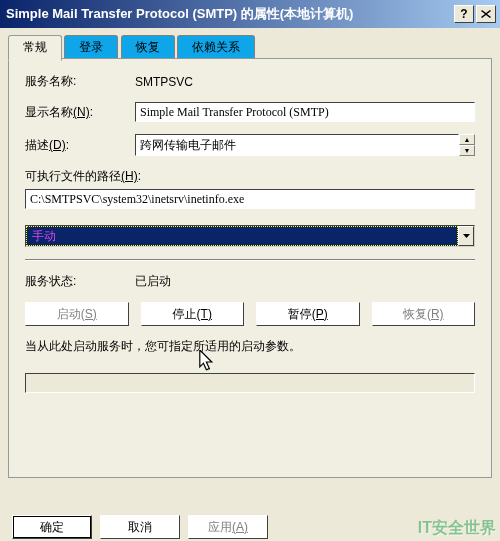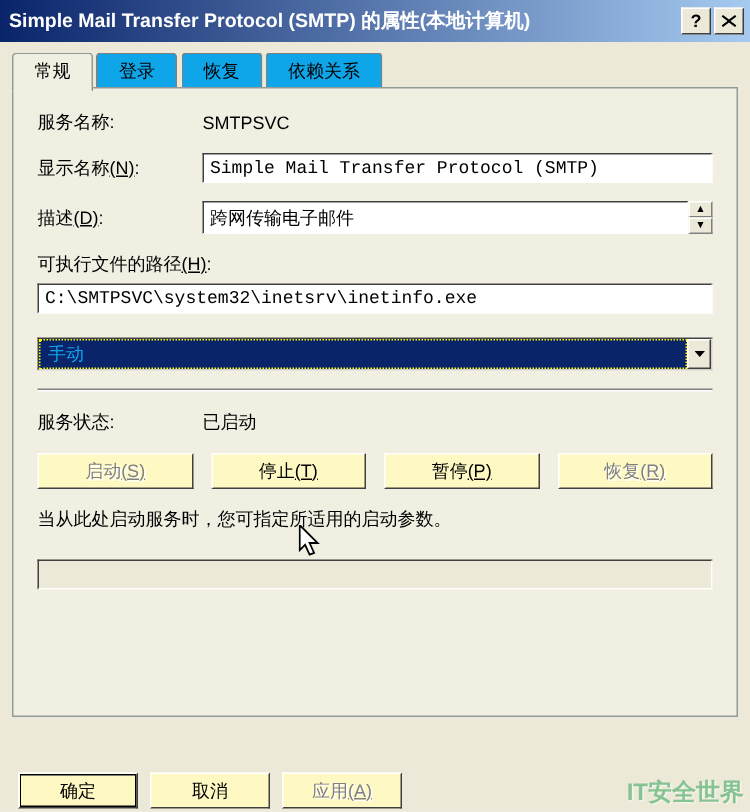--- a/index.html
+++ b/index.html
@@ -64,21 +64,21 @@
     position:relative;
   }
   .row { display:flex; align-items:center; margin-bottom:12px; }
   .label { width: 110px; }
   .sunken {
     border:1px solid #808080;
     border-top-color:#404040; border-left-color:#404040;
     border-right-color:#fff; border-bottom-color:#fff;
     background:#fff;
     padding:2px 4px;
-    font-family: Liberation Mono, monospace; font-size:12px;
+    font-family: Liberation Serif, serif; font-size:12px;
   }
   .display-input {
     flex:1; height:20px; display:flex; align-items:center;
   }
   .textarea-wrap { flex:1; display:flex;border-radius:11px; }
   .textarea-field {
     flex:1; height:22px; resize:none; overflow:hidden;
   }
   .spin { width:16px; display:flex; flex-direction:column; }
   .spin-btn {
@@ -90,36 +90,36 @@
   .path-field {
     width:100%; height:20px; margin-top:4px; display:flex; align-items:center;
   }
   .dropdown {
     flex:1; display:flex; height:22px;
     border:2px outset #fff; background:#fff;
     border-top:1px solid #404040; border-left:1px solid #404040;
     border-right:1px solid #D4D0C8; border-bottom:1px solid #D4D0C8;
   }
   .dropdown-inner {
-    flex:1; background:#0A246A; color:#0ea5e9; padding:2px 6px;
+    flex:1; background:#0A246A; color:#d946ef; padding:2px 6px;
     display:flex; align-items:center;
     outline:1px dotted #ff0; outline-offset:-1px;
   }
   .dropdown-btn {
     width:16px; background:#ECE9D8;
     border:1px solid #fff; border-right-color:#404040; border-bottom-color:#404040;
     display:flex; align-items:center; justify-content:center;
   }
   .separator {
     height:2px; border-top:1px solid #808080; border-bottom:1px solid #fff;
     margin: 8px 0 12px 0;
   }
   .btn {
     min-width:84px; height:24px;
-    background:#fef9c3;
+    background:#ffffff;
     border:1px solid #404040;
     border-top-color:#fff; border-left-color:#fff;
     padding:0 8px;
     font-family:inherit; font-size:12px;
     cursor:default;
   }
   .btn:disabled { color:#808080; text-shadow:1px 1px 0 #fff; }
   .button-row { display:flex; gap:12px; margin-bottom:12px; }
   .button-row .btn { flex:1; }
   .hint { margin: 6px 0 18px 0; }

